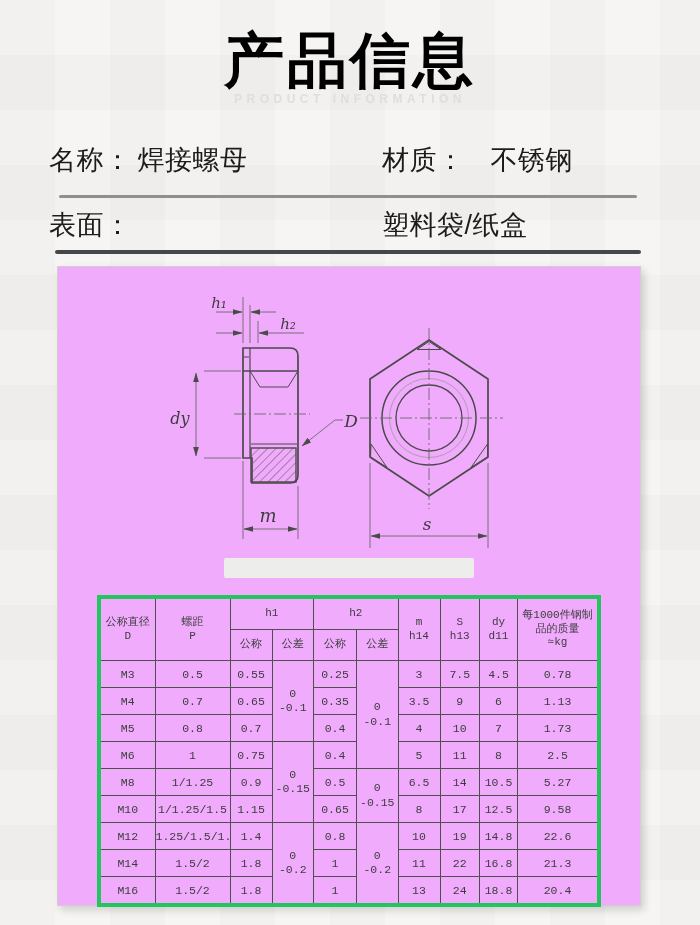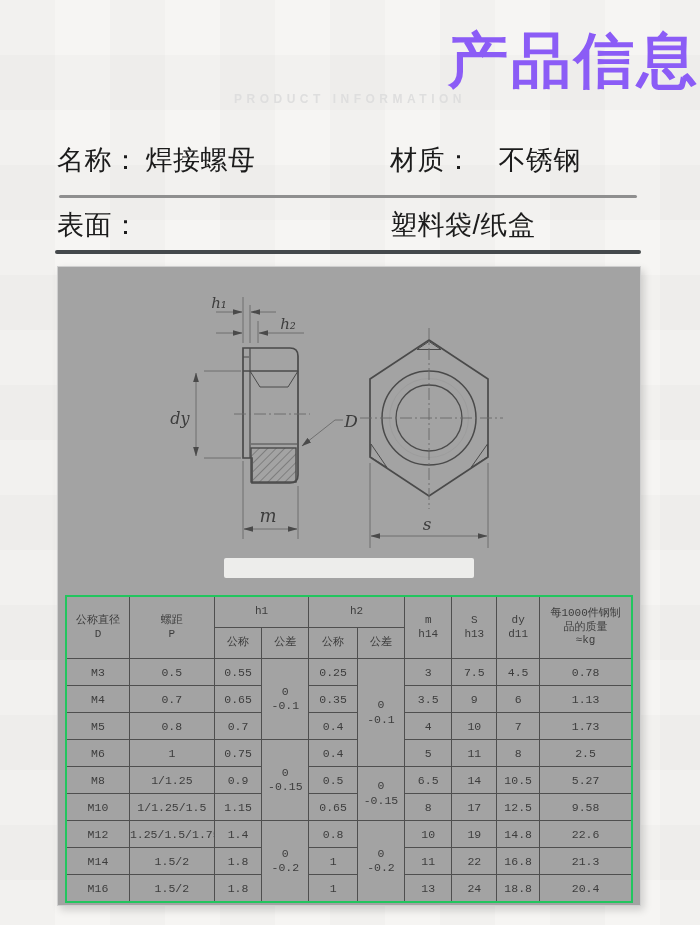--- a/index.html
+++ b/index.html
@@ -8,51 +8,51 @@
     font-family:"Liberation Sans",sans-serif;
     background:
       linear-gradient(90deg, rgba(0,0,0,.015) 50%, transparent 50%) 0 0/110px 110px,
       linear-gradient(0deg, rgba(0,0,0,.015) 50%, transparent 50%) 0 0/110px 110px,
       #f6f5f3;
     color:#1c1c1c;
   }
   .page{position:absolute;inset:0;}
   header{position:absolute;top:28px;left:0;width:700px;text-align:center;}
   h1.title{
-    margin:0;font-size:60px;line-height:1.1;font-weight:900;color:#8b5cf6;
-    letter-spacing:3px;font-family:"Liberation Sans",sans-serif;text-align:right;
+    margin:0;font-size:60px;line-height:1.1;font-weight:900;color:#000000;
+    letter-spacing:3px;font-family:"Liberation Sans",sans-serif;
   }
   .subtitle{
     margin-top:-2px;font-size:12px;font-weight:bold;color:#dedede;
     letter-spacing:4.5px;
   }
-  .info-row{position:absolute;left:57px;width:586px;height:36px;}
+  .info-row{position:absolute;left:49px;width:586px;height:36px;}
   .row1{top:142px;}
   .row2{top:207px;}
   .info-item{position:absolute;top:0;display:flex;align-items:flex-start;
     font-size:27px;font-weight:500;color:#1c1c1c;letter-spacing:.5px;white-space:nowrap;}
   .info-item .lbl{margin-right:6px;}
   .info-item.first{left:0;}
   .info-item.second{left:333px;gap:20px;}
   .hr{position:absolute;border-radius:2px;}
   .hr-light{top:195px;left:59px;width:578px;height:3px;background:#8f8f8f;}
   .hr-dark{top:250px;left:55px;width:586px;height:4px;background:#44484b;}
   .card{
     position:absolute;top:266px;left:57px;width:584px;height:640px;
-    background:#a3a3a3;border:1px solid #cfcfcf;box-sizing:border-box;
+    background:#f0abfc;border:1px solid #cfcfcf;box-sizing:border-box;
     box-shadow:3px 4px 8px rgba(0,0,0,.16);
   }
   .drawing{display:block;width:582px;height:290px;}
   .watermark{
     width:250px;height:20px;margin:1px auto 0;background:#ededeb;border-radius:2px;
   }
   table.spec{
-    width:568px;margin:17px auto 0;border-collapse:collapse;table-layout:fixed;
+    width:504px;margin:17px auto 0;border-collapse:collapse;table-layout:fixed;
     font-family:"Liberation Mono","DejaVu Sans Mono",monospace;
-    color:#3d3d3d;border:2px solid #22c55e;
+    color:#3d3d3d;border:4px solid #22c55e;
   }
   table.spec th,table.spec td{
     border:1px solid #4f4f4f;text-align:center;vertical-align:middle;
     padding:0;overflow:hidden;
   }
   table.spec th{font-weight:normal;font-size:11px;line-height:1.25;height:30px;}
   table.spec td{font-size:11.5px;height:26px;}
   th.mass-h{font-size:10px;line-height:1.15;}
   td.tol{font-size:10.5px;line-height:1.25;}
   .hdr2{display:block;}

